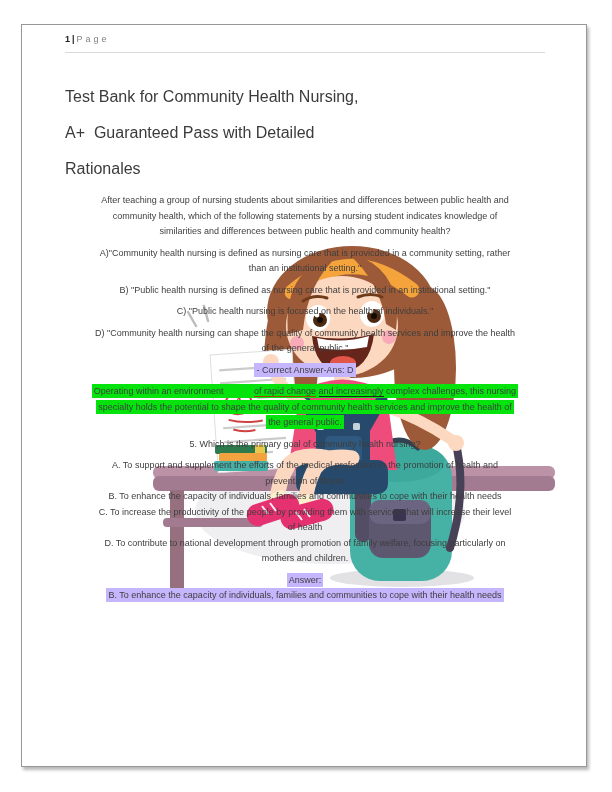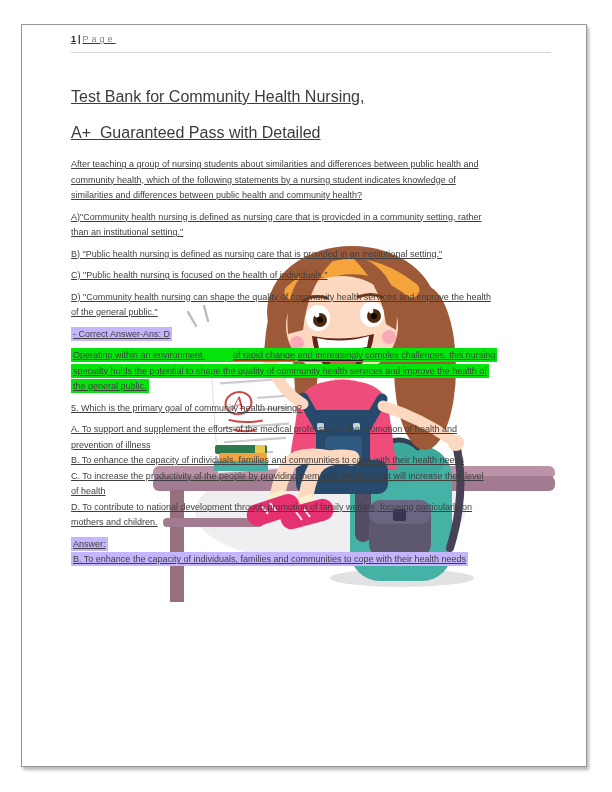--- a/index.html
+++ b/index.html
@@ -2,28 +2,28 @@
 <html><head>
 <meta charset="utf-8">
 <style>
   html,body{margin:0;padding:0;}
   body{width:612px;height:792px;position:relative;background:#ffffff;
        font-family:"Liberation Sans",sans-serif;overflow:hidden;}
   .page-frame{position:absolute;left:21px;top:24px;width:564px;height:741px;
        background:#ffffff;border:1px solid #979797;
        box-shadow:2px 3px 3px rgba(0,0,0,.28);z-index:0;}
   svg.illus{position:absolute;left:0;top:0;z-index:1;pointer-events:none;}
-  .content{position:absolute;left:71px;top:33px;width:480px;z-index:2;color:#3e3e3e;text-decoration:underline;}
+  .content{position:absolute;left:65px;top:33px;width:480px;z-index:2;color:#3e3e3e;}
   .hdr{font-size:9px;line-height:12px;color:#7f7f7f;
        border-bottom:1px solid #d9d9d9;padding-bottom:7px;}
   .hdr .num{color:#1c1c1c;font-weight:bold;}
   .hdr .sep{color:#1c1c1c;font-weight:bold;padding:0 2px;}
   .hdr .word{letter-spacing:3px;}
   .doc-title{margin:26px 0 6px 0;color:#3b3b3b;font-size:16px;line-height:36px;font-weight:400;}
-  p.body{font-size:9px;line-height:15.5px;margin:0 0 6px;white-space:pre-line;}
+  p.body{font-size:9px;line-height:15.5px;margin:0 0 6px;white-space:pre-line;text-align:center;}
   .opts{margin:15px 0 0 0;}
   .ansblk{margin:0 0 12px 0;}
   .hl-y{background:#c4b5fd;padding:2px 2px;
         box-decoration-break:clone;-webkit-box-decoration-break:clone;}
   .hl-g{background:#04e30c;padding:2px 2px;
         box-decoration-break:clone;-webkit-box-decoration-break:clone;}
   .u-o{border-bottom:1.5px solid #a34700;margin-left:28px;}
   .u-d{border-bottom:1.5px solid #222222;}
 </style>
 </head>
@@ -126,20 +126,21 @@
 
 <div class="content">
 
   <div class="hdr">
     <span class="num">1</span><span class="sep">|</span><span class="word">Page</span>
   </div>
 
   <div class="doc-title">
     <div>Test Bank for Community Health Nursing,</div>
     <div>A+&nbsp; Guaranteed Pass with Detailed</div>
+    <div>Rationales</div>
   </div>
 
   <p class="body">After teaching a group of nursing students about similarities and differences between public health and
 community health, which of the following statements by a nursing student indicates knowledge of
 similarities and differences between public health and community health?</p>
   <p class="body">A)"Community health nursing is defined as nursing care that is provicded in a community setting, rather
 than an institutional setting."</p>
   <p class="body">B) "Public health nursing is defined as nursing care that is provided in an institutional setting."</p>
   <p class="body">C) "Public health nursing is focused on the health of individuals."</p>
   <p class="body">D) "Community health nursing can shape the quality of community health services and improve the health

